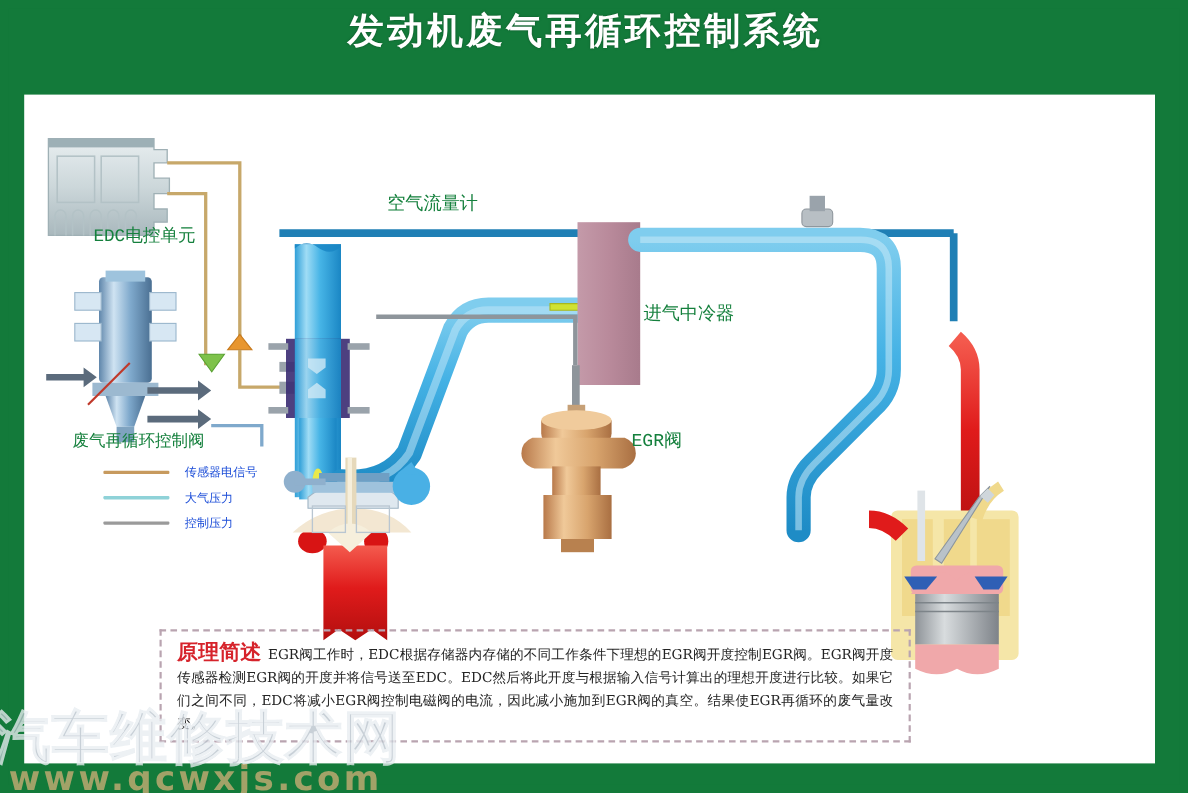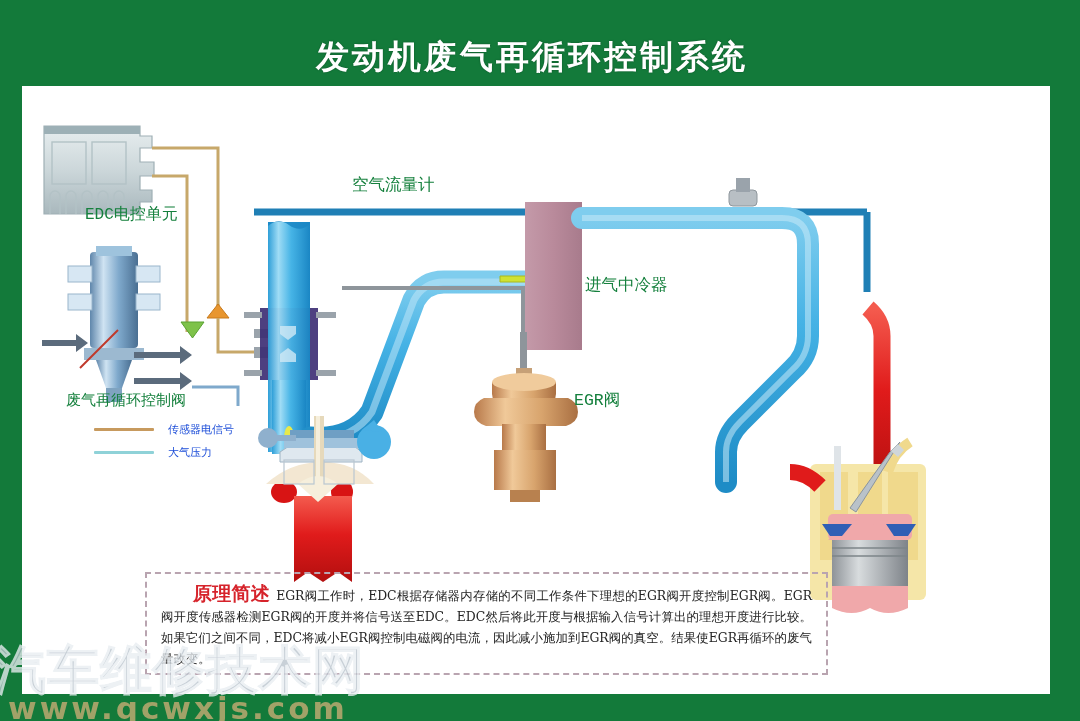--- a/index.html
+++ b/index.html
@@ -1,37 +1,37 @@
 <!DOCTYPE html>
 <html><head>
 <meta charset="utf-8">
 <style>
   html,body{margin:0;padding:0;background:#fff;}
   body{width:1080px;height:721px;font-family:"Liberation Sans","DejaVu Sans",sans-serif;overflow:hidden;}
   .poster{position:relative;width:1080px;height:721px;background:#137a3a;box-sizing:border-box;}
   .poster-inner{position:absolute;left:8px;top:8px;width:1064px;height:705px;background:#137a3a;}
-  .title-bar{position:absolute;left:8px;top:6px;width:1048px;height:74px;display:flex;align-items:flex-end;justify-content:center;}
+  .title-bar{position:absolute;left:8px;top:6px;width:1048px;height:74px;display:flex;align-items:flex-start;justify-content:center;}
   .title-text{font-size:33px;font-weight:bold;color:#ffffff;letter-spacing:3px;
     font-family:"DejaVu Sans","Liberation Sans",sans-serif;
     text-shadow:0 0 2px rgba(0,0,0,.35);white-space:nowrap;}
   .canvas{position:absolute;left:22px;top:86px;width:1028px;height:608px;background:#ffffff;overflow:hidden;}
   .lbl{position:absolute;color:#15803d;white-space:nowrap;
        font-family:Liberation Mono, monospace;}
 
   
   .legend{position:absolute;left:72px;top:332px;}
   .legend-row{display:flex;align-items:center;height:23px;}
   .legend-line{width:60px;height:3px;margin-right:14px;border-radius:1px;}
   .legend-label{font-size:11px;color:#1d4ed8;font-family:Liberation Serif, serif;white-space:nowrap;}
 
   
   .note{position:absolute;left:123px;top:486px;width:683px;height:103px;
         border:2px dashed #b9a4b0;box-sizing:border-box;padding:9px 14px 0 14px;}
   .note-head{color:#d6232b;font-weight:bold;font-size:19px;
-             font-family:"DejaVu Serif","Liberation Serif",serif;margin-right:6px;margin-left:32px;}
+             font-family:"DejaVu Serif","Liberation Serif",serif;margin-right:6px;}
   .note-body{font-size:12.4px;line-height:21px;color:#232323;
              font-family:"DejaVu Serif","Liberation Serif",serif;text-align:justify;}
 
   
   .wm1{position:absolute;left:-6px;top:636px;font-size:52px;font-weight:bold;color:#b9c3cc;
        opacity:.78;letter-spacing:1px;font-family:"DejaVu Sans","Liberation Sans",sans-serif;
        -webkit-text-stroke:1px #e9eef2;}
   .wm2{position:absolute;left:8px;top:690px;font-size:31px;font-weight:bold;color:#d9b27a;
        opacity:.72;letter-spacing:3px;font-family:"DejaVu Sans","Liberation Sans",sans-serif;}
 </style>
@@ -288,20 +288,24 @@
 
     <div class="legend">
       <div class="legend-row">
         <span class="legend-line" style="background:#c79a5e"></span>
         <span class="legend-label">传感器电信号</span>
       </div>
       <div class="legend-row">
         <span class="legend-line" style="background:#8fd2d8"></span>
         <span class="legend-label">大气压力</span>
       </div>
+      <div class="legend-row">
+        <span class="legend-line" style="background:#9a9a9a"></span>
+        <span class="legend-label">控制压力</span>
+      </div>
     </div>
 
     <div class="note">
       <div class="note-body">
         <span class="note-head">原理简述</span><span>EGR阀工作时，EDC根据存储器内存储的不同工作条件下理想的EGR阀开度控制EGR阀。EGR阀开度传感器检测EGR阀的开度并将信号送至EDC。EDC然后将此开度与根据输入信号计算出的理想开度进行比较。如果它们之间不同，EDC将减小EGR阀控制电磁阀的电流，因此减小施加到EGR阀的真空。结果使EGR再循环的废气量改变。</span>
       </div>
     </div>
 
   </div>
 

